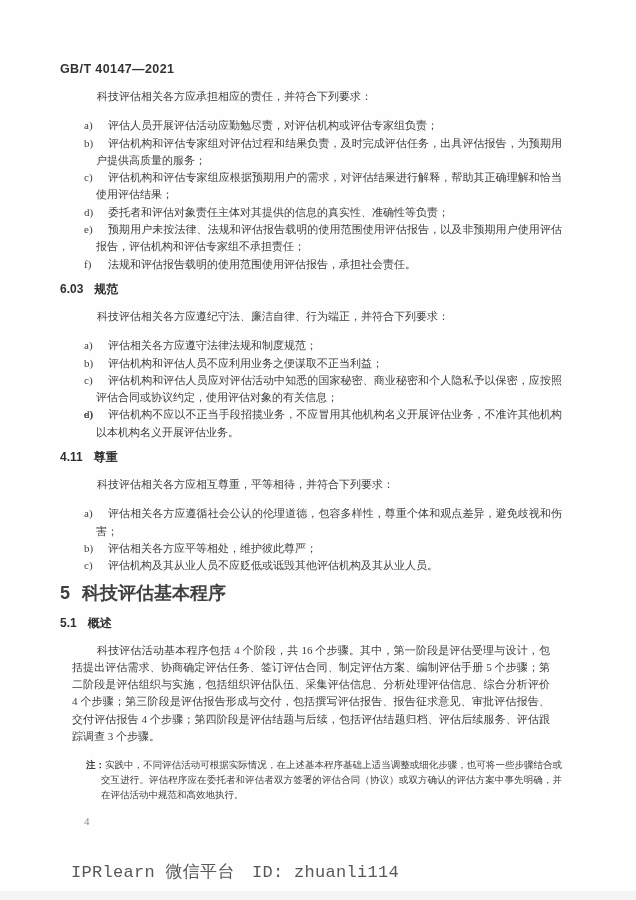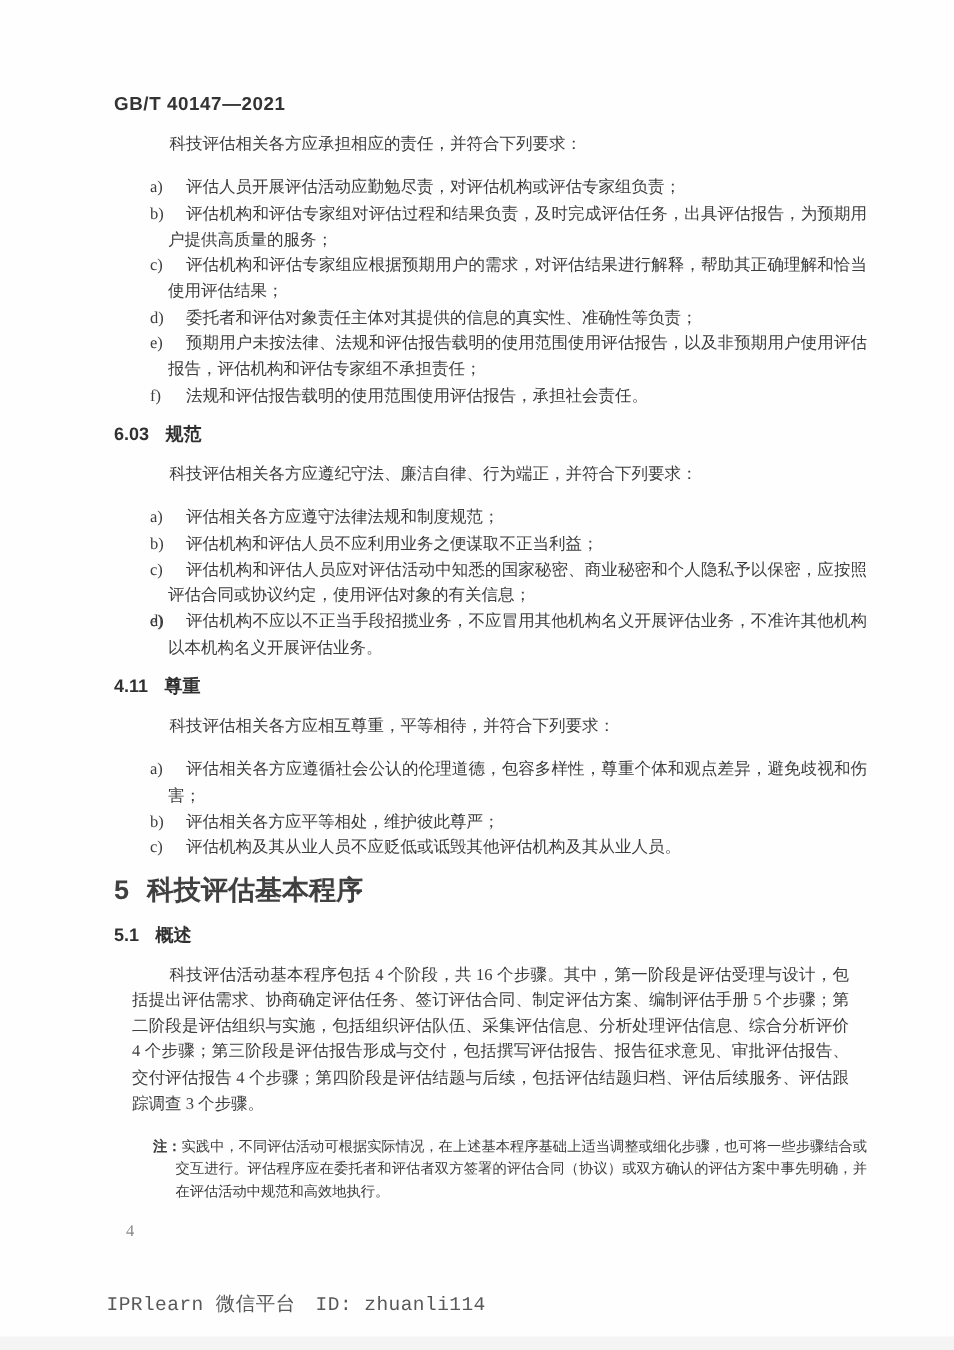--- a/index.html
+++ b/index.html
@@ -11,21 +11,21 @@
     overflow: hidden;
   }
   .page {
     position: relative;
     width: 636px; height: 900px;
     background: #fefefe;
     overflow: hidden;
   }
   .content {
     position: absolute;
-    left: 76px; top: 0;
+    left: 60px; top: 0;
     width: 502px;
     padding-top: 62px;
   }
   .doc-header {
     font-family: "Liberation Sans", "DejaVu Sans", sans-serif;
     font-size: 12.5px; font-weight: bold;
     letter-spacing: 0.4px;
     color: #333;
     line-height: 14px;
   }
@@ -90,21 +90,21 @@
   .page-number {
     position: absolute;
     left: 84px; top: 815px;
     font-size: 11px;
     color: #8a8a8a;
   }
   .footer-credit {
     position: absolute;
     left: 71px; top: 860px;
     font-family: "Liberation Mono", "DejaVu Sans Mono", monospace;
-    font-size: 13px;
+    font-size: 17px;
     letter-spacing: 0.3px;
     color: #585858;
   }
   .watermark {
     position: absolute;
     left: 501px; top: 900px;
     display: flex;
     align-items: flex-end;
     gap: 5px;
   }

